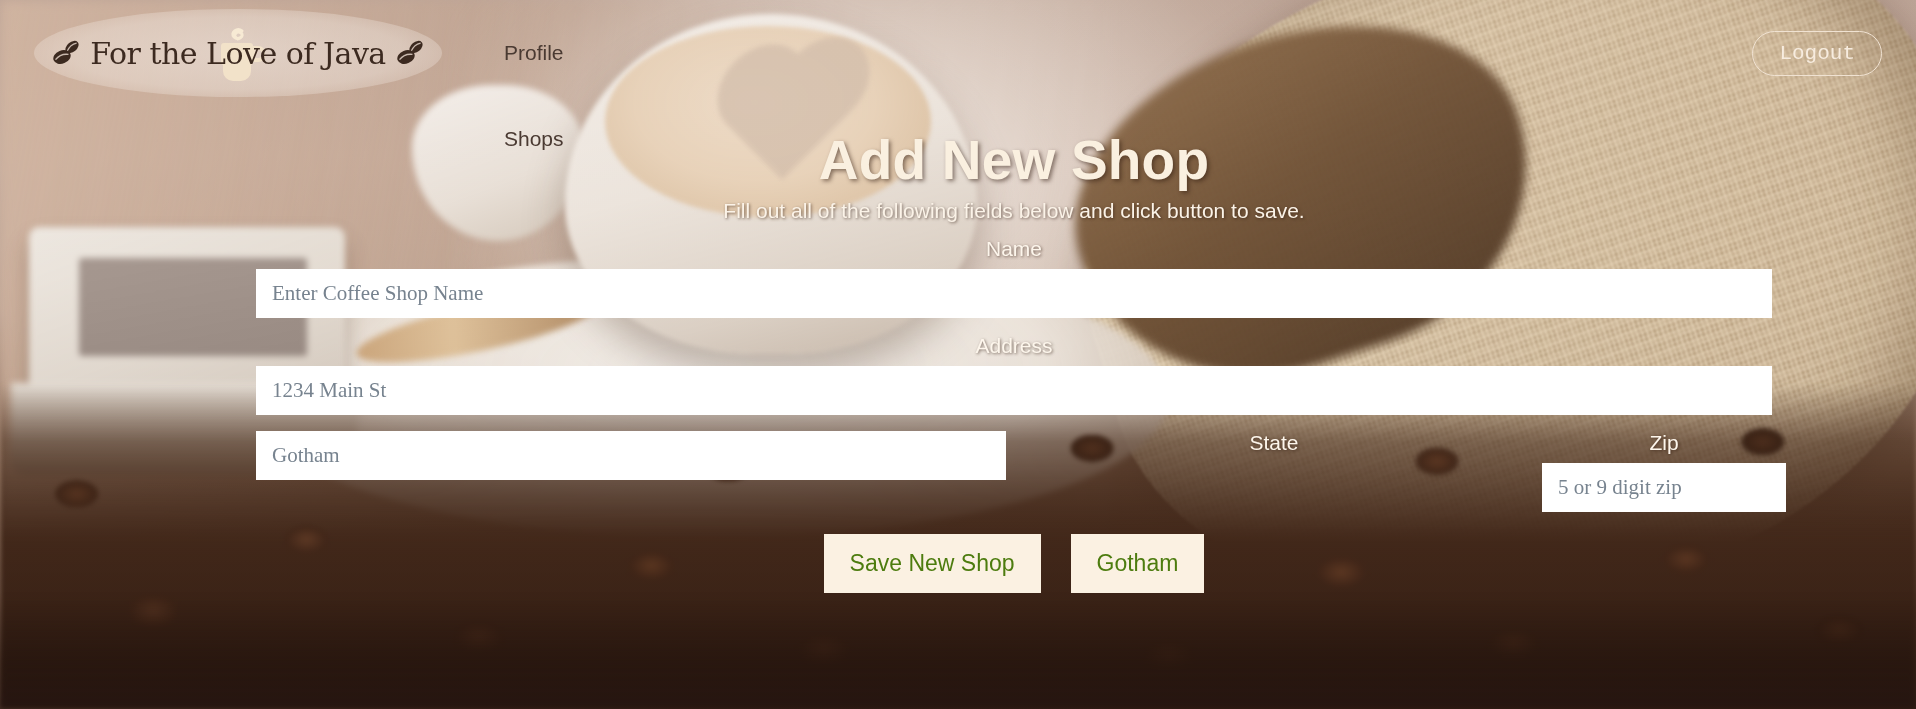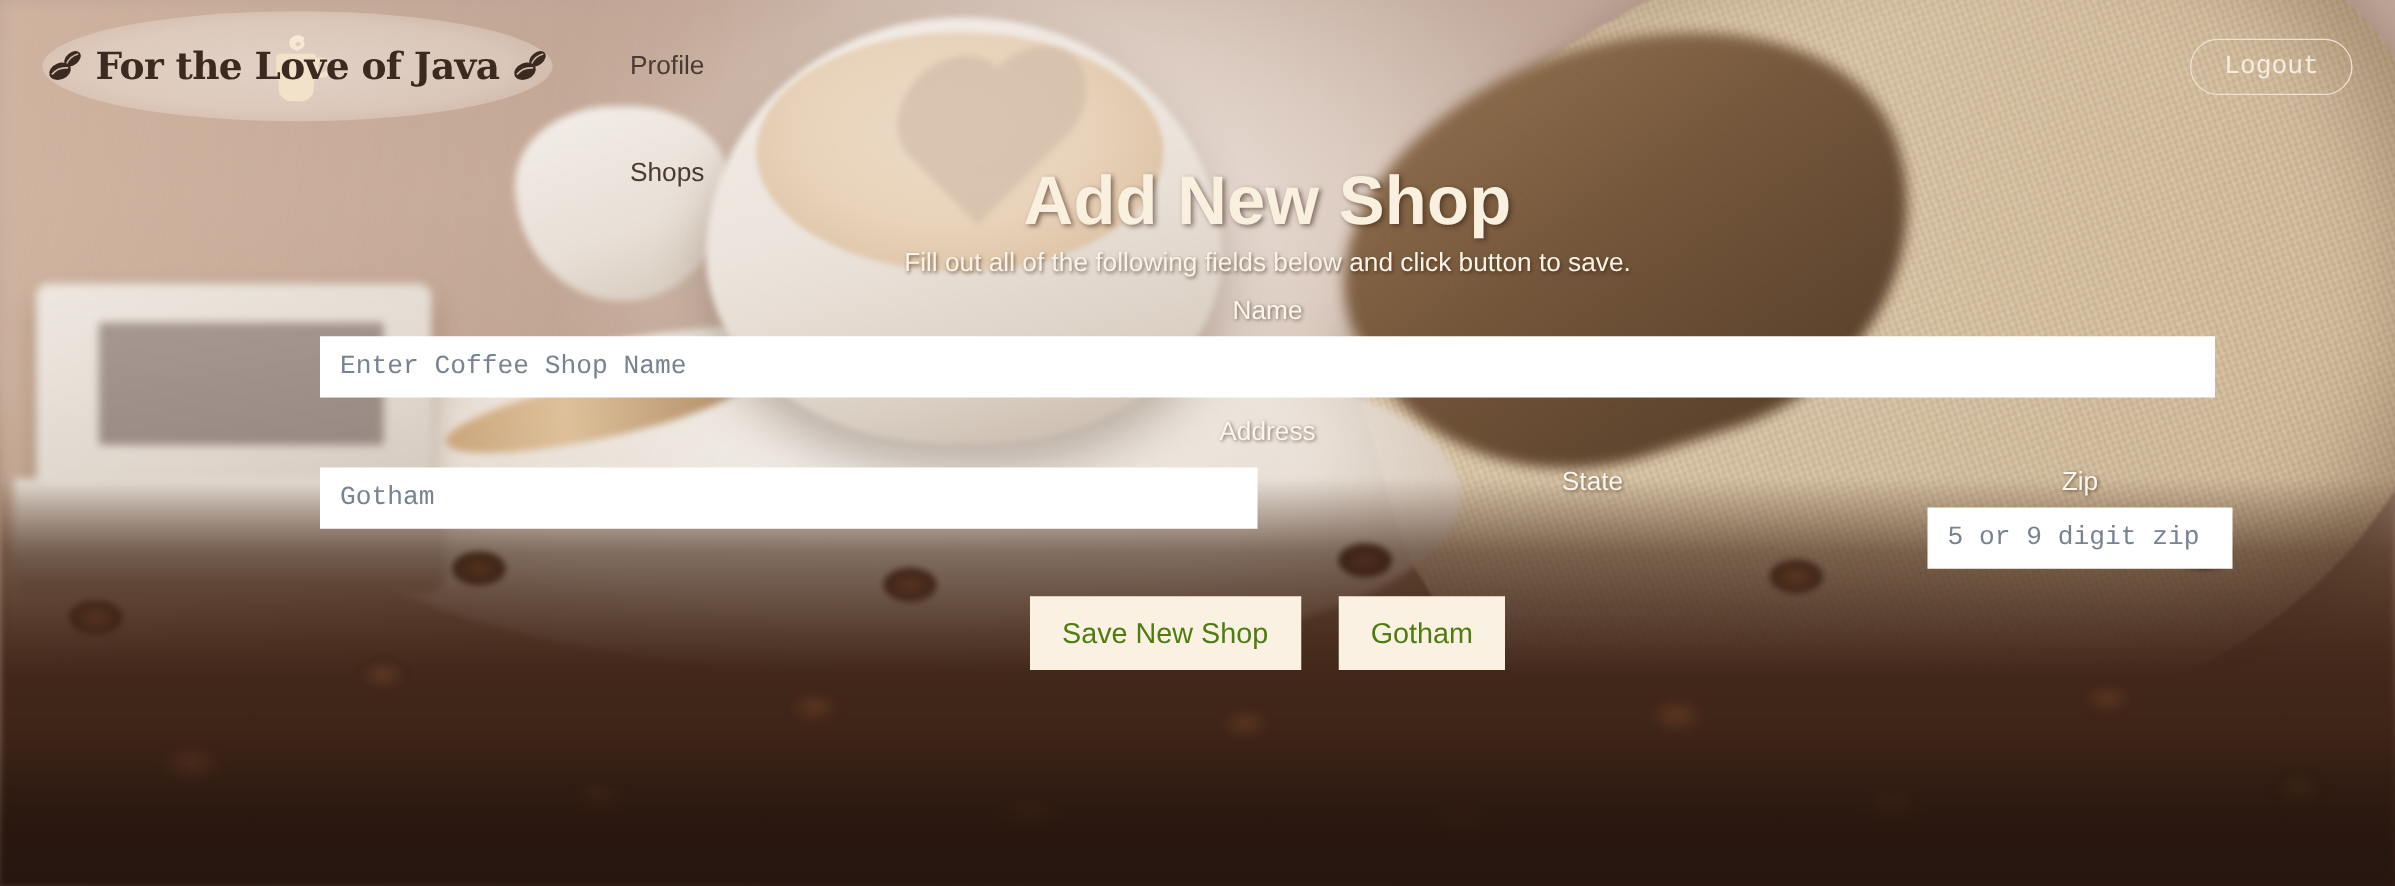--- a/index.html
+++ b/index.html
@@ -195,21 +195,21 @@
     background: radial-gradient(ellipse at 50% 50%, rgba(246,238,232,.55) 0%, rgba(243,234,227,.45) 58%, rgba(236,224,215,.18) 86%, rgba(236,224,215,0) 100%);
   }
   .brand-cup {
     position: absolute; left: 50%; top: 16px;
     transform: translateX(-50%);
     width: 54px; height: 66px;
   }
   .brand-text {
     position: relative;
     font-family: "DejaVu Serif", "Liberation Serif", serif;
-    font-weight: bold;
+    font-weight: normal;
     font-size: 30px;
     letter-spacing: -0.5px;
     color: #3c2a20;
     display: flex; align-items: center; gap: 9px;
     white-space: nowrap;
   }
   .bean-glyph { display: inline-block; width: 30px; height: 26px; }
 
   .nav-links {
     display: flex; align-items: center;
@@ -270,21 +270,21 @@
     color: #fdf6ec;
     text-shadow: 1px 1px 3px rgba(50,28,16,.6);
     margin-bottom: 8px;
   }
   .text-input {
     width: 100%;
     height: 49px;
     border: none;
     outline: none;
     background: #ffffff;
-    font-family: Liberation Mono, monospace;
+    font-family: Liberation Serif, serif;
     font-size: 21px;
     color: #000000;
     padding: 0 16px;
     border-radius: 0;
   }
   .text-input::placeholder { color: #77838f; opacity: 1; }
   .field-block { margin-bottom: 16px; }
 
   .row-3 { display: flex; gap: 14px; }
   .col-city  { flex: 0 0 750px; }
@@ -377,20 +377,21 @@
 
     <form class="form-wrap">
 
       <div class="field-block">
         <div class="field-label">Name</div>
         <input class="text-input" type="text" placeholder="Enter Coffee Shop Name" style="">
       </div>
 
       <div class="field-block">
         <div class="field-label">Address</div>
+        <input class="text-input" type="text" placeholder="1234 Main St" style="">
       </div>
 
       <div class="row-3">
         <div class="col-city">
           <input class="text-input" type="text" placeholder="Gotham" style="">
         </div>
         <div class="col-state">
           <div class="field-label">State</div>
         </div>
         <div class="col-zip">

